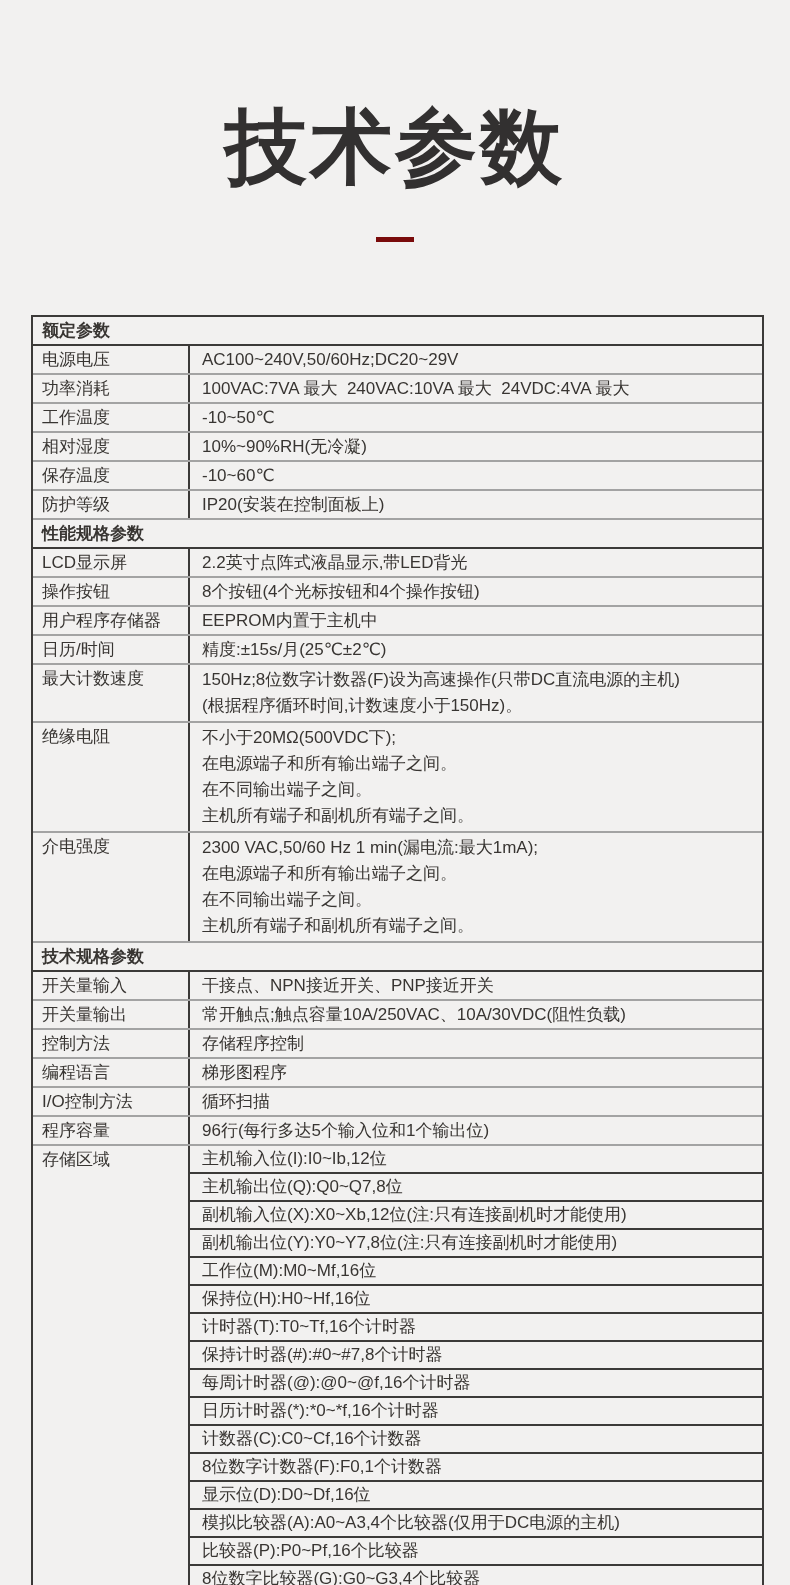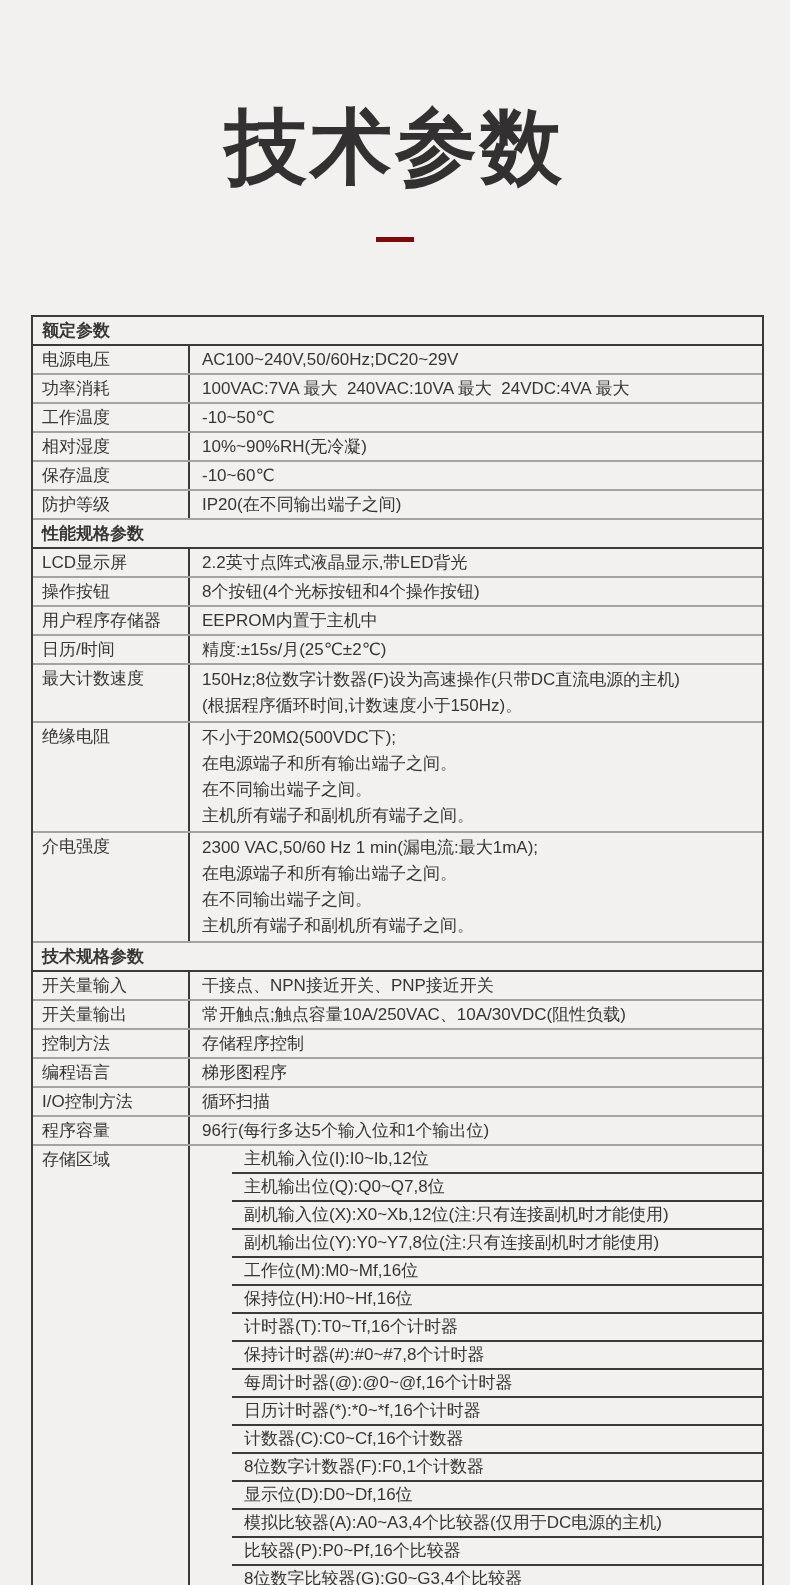--- a/index.html
+++ b/index.html
@@ -51,21 +51,20 @@
   }
   .row-value { flex: 1; padding: 2px 6px 2px 12px; }
   .vline { line-height: 23px; white-space: pre-wrap; }
   .multi .vline { line-height: 26px; }
 
   .subrows-row .row-value { padding: 0; }
   .subrow {
     padding: 2px 6px 2px 12px;
     line-height: 22px;
     white-space: pre-wrap;
-    margin-left: 42px;
   }
   .subrow + .subrow { border-top: 2px solid #3c3a38; }
 </style>
 </head>
 <body style="background: rgb(242, 241, 240);">
 
 <div class="page">
   <div class="title">技术参数</div>
   <div class="title-dash" style="background: rgb(122, 11, 11);"></div>
   <div class="spec-table">
@@ -96,21 +95,21 @@
       </div>
       <div class="spec-row">
         <div class="row-label">保存温度</div>
         <div class="row-value">
           <div class="vline">-10~60℃</div>
         </div>
       </div>
       <div class="spec-row">
         <div class="row-label">防护等级</div>
         <div class="row-value">
-          <div class="vline">IP20(在不同输出端子之间)</div>
+          <div class="vline">IP20(安装在控制面板上)</div>
         </div>
       </div>
       <div class="sec-header">性能规格参数</div>
       <div class="spec-row">
         <div class="row-label">LCD显示屏</div>
         <div class="row-value">
           <div class="vline">2.2英寸点阵式液晶显示,带LED背光</div>
         </div>
       </div>
       <div class="spec-row">

